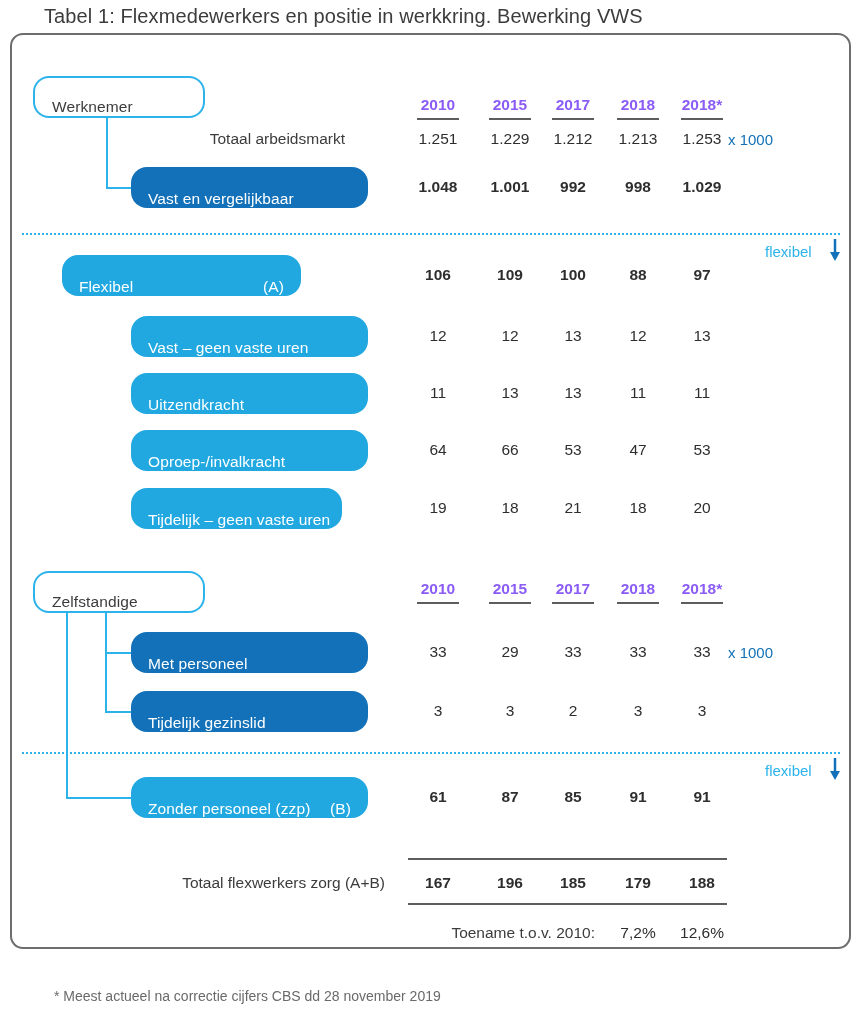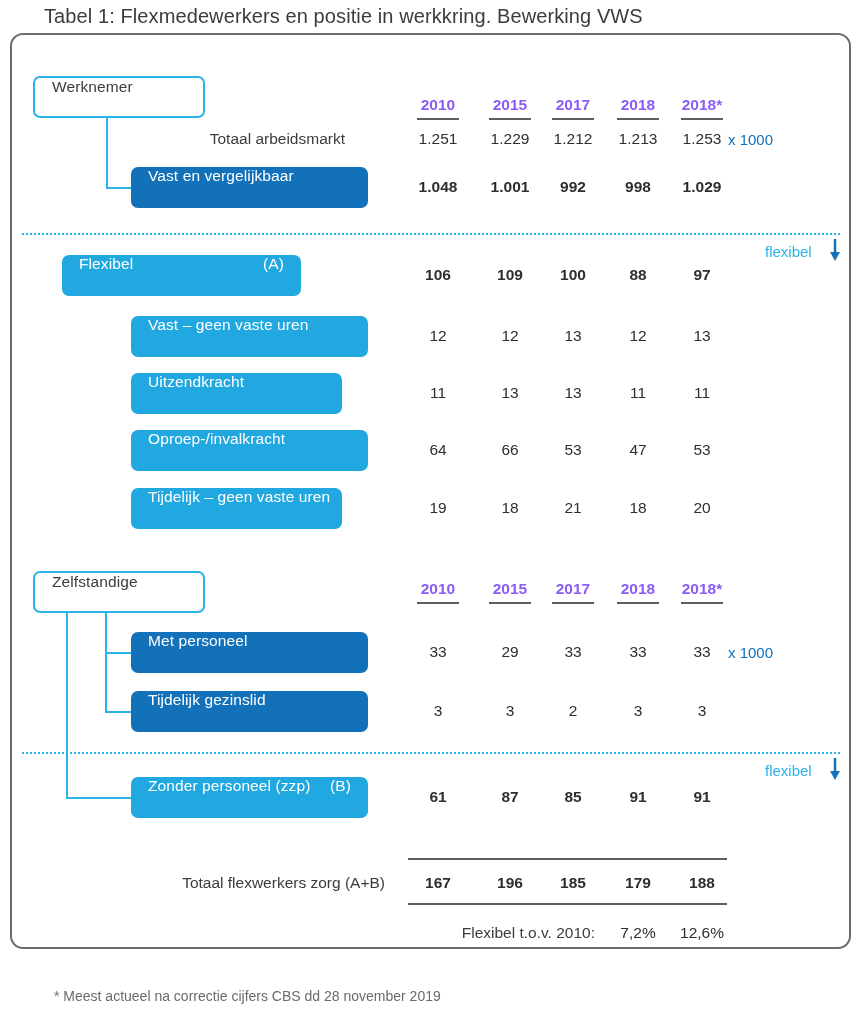--- a/index.html
+++ b/index.html
@@ -45,24 +45,24 @@
     left: 54px;
     top: 988px;
     font-size: 14px;
     color: #6a6a6a;
     white-space: nowrap;
   }
 
   
   .box {
     position: absolute;
-    border-radius: 7px;
+    border-radius: 16px;
     box-sizing: border-box;
     display: flex;
-    align-items: flex-start;
+    align-items: flex-end;
     color: #ffffff;
     font-size: 15.5px;
     letter-spacing: 0.1px;
     white-space: nowrap;
   }
   .box .bx-label { padding-left: 17px; }
   .box .bx-tag {
     margin-left: auto;
     padding-right: 17px;
     font-size: 15.5px;
@@ -208,21 +208,21 @@
 
 <div class="box box-light" style="left:131px; top:316px; width:237px; height:41px;">
   <span class="bx-label">Vast – geen vaste uren</span>
 </div>
 <div class="num" style="left:408px; top:327px; width:60px;">12</div>
 <div class="num" style="left:480px; top:327px; width:60px;">12</div>
 <div class="num" style="left:543px; top:327px; width:60px;">13</div>
 <div class="num" style="left:608px; top:327px; width:60px;">12</div>
 <div class="num" style="left:672px; top:327px; width:60px;">13</div>
 
-<div class="box box-light" style="left:131px; top:373px; width:211px; height:41px;">
+<div class="box box-light" style="left:131px; top:373px; width:237px; height:41px;">
   <span class="bx-label">Uitzendkracht</span>
 </div>
 <div class="num" style="left:408px; top:384px; width:60px;">11</div>
 <div class="num" style="left:480px; top:384px; width:60px;">13</div>
 <div class="num" style="left:543px; top:384px; width:60px;">13</div>
 <div class="num" style="left:608px; top:384px; width:60px;">11</div>
 <div class="num" style="left:672px; top:384px; width:60px;">11</div>
 
 <div class="box box-light" style="left:131px; top:430px; width:237px; height:41px;">
   <span class="bx-label">Oproep-/invalkracht</span>
@@ -302,17 +302,17 @@
 
 <div class="totrule" style="left:408px; top:858px; width:319px;"></div>
 <div class="rowlabel" style="left:140px; top:874px; width:245px;">Totaal flexwerkers zorg (A+B)</div>
 <div class="num bold" style="left:408px; top:874px; width:60px;">167</div>
 <div class="num bold" style="left:480px; top:874px; width:60px;">196</div>
 <div class="num bold" style="left:543px; top:874px; width:60px;">185</div>
 <div class="num bold" style="left:608px; top:874px; width:60px;">179</div>
 <div class="num bold" style="left:672px; top:874px; width:60px;">188</div>
 <div class="totrule" style="left:408px; top:903px; width:319px;"></div>
 
-<div class="rowlabel" style="left:380px; top:924px; width:215px;">Flexibel t.o.v. 2010:</div>
+<div class="rowlabel" style="left:380px; top:924px; width:215px;">Toename t.o.v. 2010:</div>
 <div class="num" style="left:608px; top:924px; width:60px;">7,2%</div>
 <div class="num" style="left:672px; top:924px; width:60px;">12,6%</div>
 
 <div id="footnote">* Meest actueel na correctie cijfers CBS dd 28 november 2019</div>
 
 </body></html>

